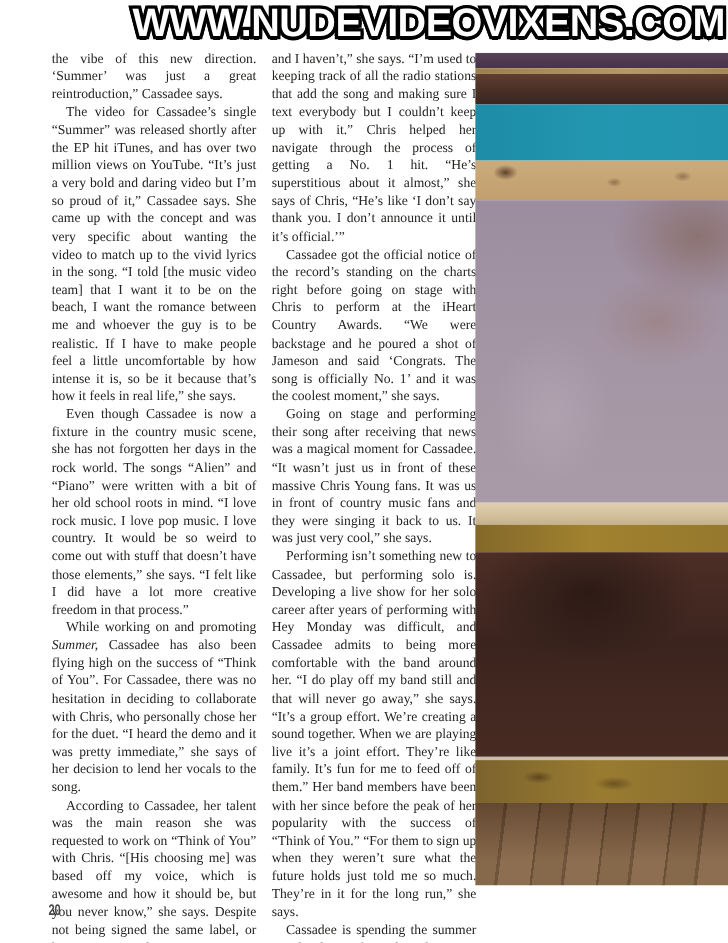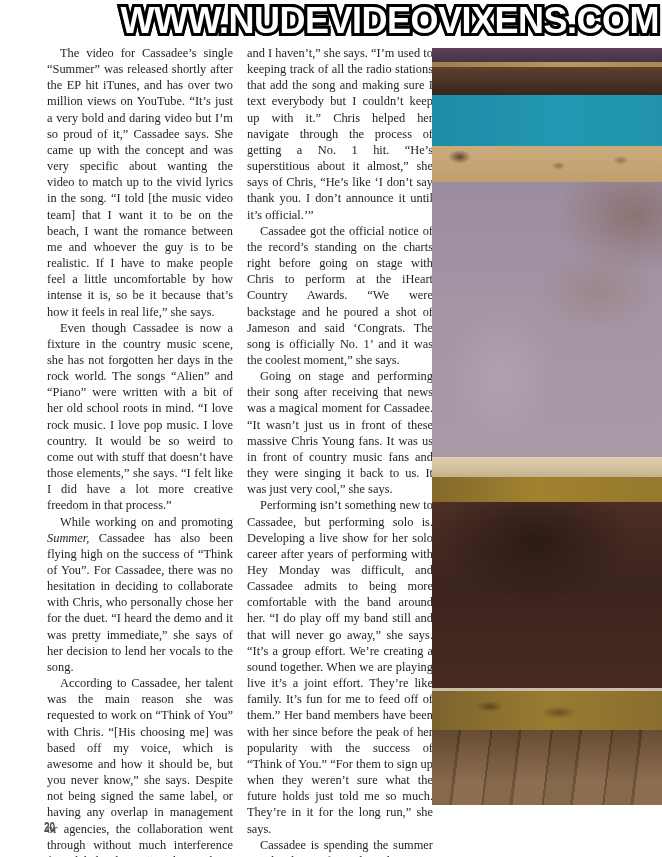--- a/index.html
+++ b/index.html
@@ -107,20 +107,21 @@
       linear-gradient(180deg, rgba(30,15,8,0.28), rgba(255,240,220,0.07) 70%),
       repeating-linear-gradient(97deg, #7d5e40 0px, #7d5e40 26px, #64492f 26px, #64492f 29px, #846446 29px, #846446 58px, #5f452c 58px, #5f452c 60px);
   }
 </style>
 </head>
 <body>
 
 <div class="watermark">WWW.NUDEVIDEOVIXENS.COM</div>
 
 <div class="column col1">
+  <p>the vibe of this new direction. ‘Summer’ was just a great reintroduction,” Cassadee says.</p>
   <p class="indent">The video for Cassadee’s single “Summer” was released shortly after the EP hit iTunes, and has over two million views on YouTube. “It’s just a very bold and daring video but I’m so proud of it,” Cassadee says. She came up with the concept and was very specific about wanting the video to match up to the vivid lyrics in the song. “I told [the music video team] that I want it to be on the beach, I want the romance between me and whoever the guy is to be realistic. If I have to make people feel a little uncomfortable by how intense it is, so be it because that’s how it feels in real life,” she says.</p>
   <p class="indent">Even though Cassadee is now a fixture in the country music scene, she has not forgotten her days in the rock world. The songs “Alien” and “Piano” were written with a bit of her old school roots in mind. “I love rock music. I love pop music. I love country. It would be so weird to come out with stuff that doesn’t have those elements,” she says. “I felt like I did have a lot more creative freedom in that process.”</p>
   <p class="indent"><span>While working on and promoting </span><span class="italic">Summer,</span><span> Cassadee has also been flying high on the success of “Think of You”. For Cassadee, there was no hesitation in deciding to collaborate with Chris, who personally chose her for the duet. “I heard the demo and it was pretty immediate,” she says of her decision to lend her vocals to the song.</span></p>
   <p class="indent">According to Cassadee, her talent was the main reason she was requested to work on “Think of You” with Chris. “[His choosing me] was based off my voice, which is awesome and how it should be, but you never know,” she says. Despite not being signed the same label, or having any overlap in management or agencies, the collaboration went through without much interference from label politics. “For him to have me on a song just based off of talent is so rewarding. It means a lot,” she says.</p>
 
 </div>
 
 <div class="column col2">
   <p>and I haven’t,” she says. “I’m used to keeping track of all the radio stations that add the song and making sure I text everybody but I couldn’t keep up with it.” Chris helped her navigate through the process of getting a No. 1 hit. “He’s superstitious about it almost,” she says of Chris, “He’s like ‘I don’t say thank you. I don’t announce it until it’s official.’”</p>
   <p class="indent">Cassadee got the official notice of the record’s standing on the charts right before going on stage with Chris to perform at the iHeart Country Awards. “We were backstage and he poured a shot of Jameson and said ‘Congrats. The song is officially No. 1’ and it was the coolest moment,” she says.</p>

